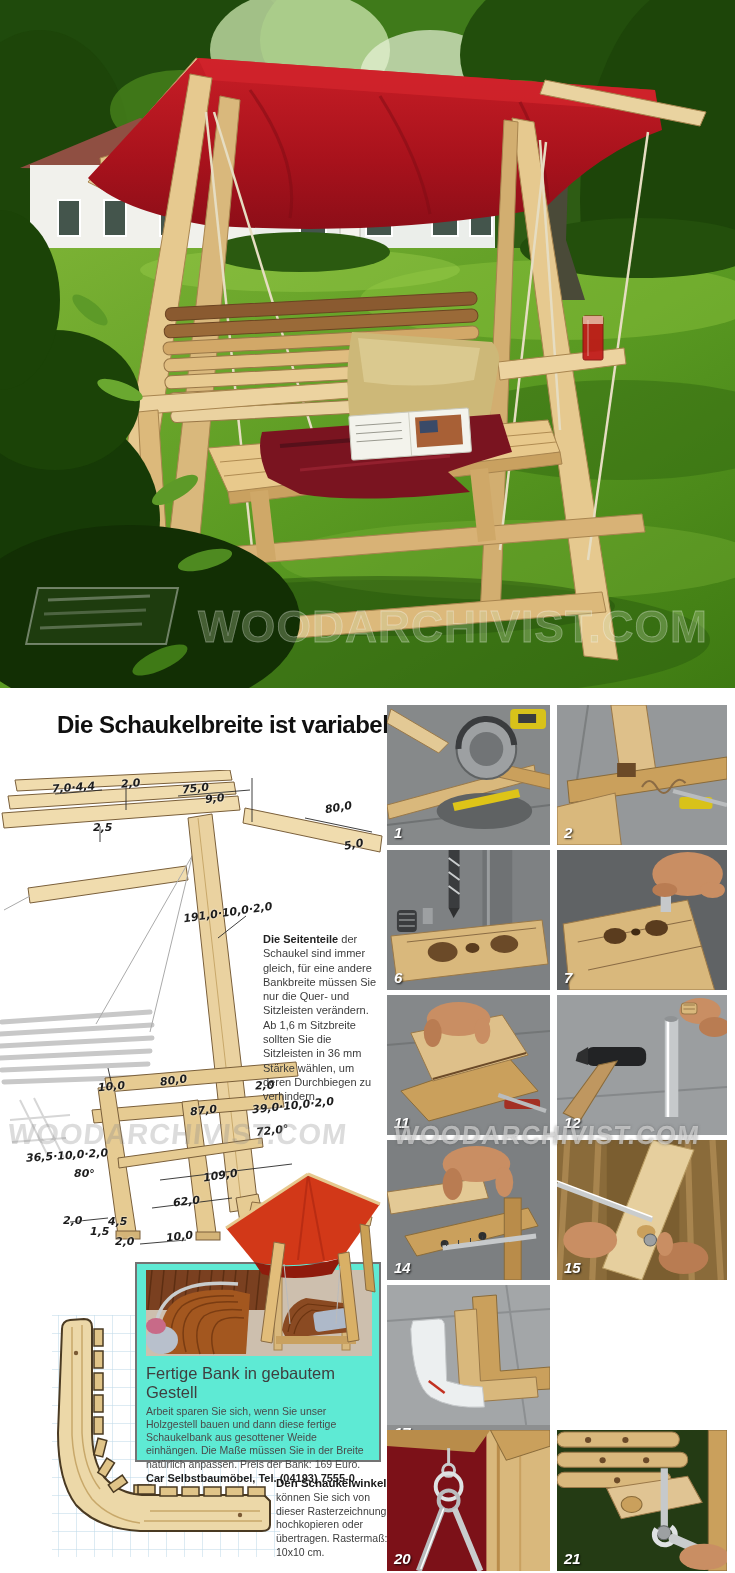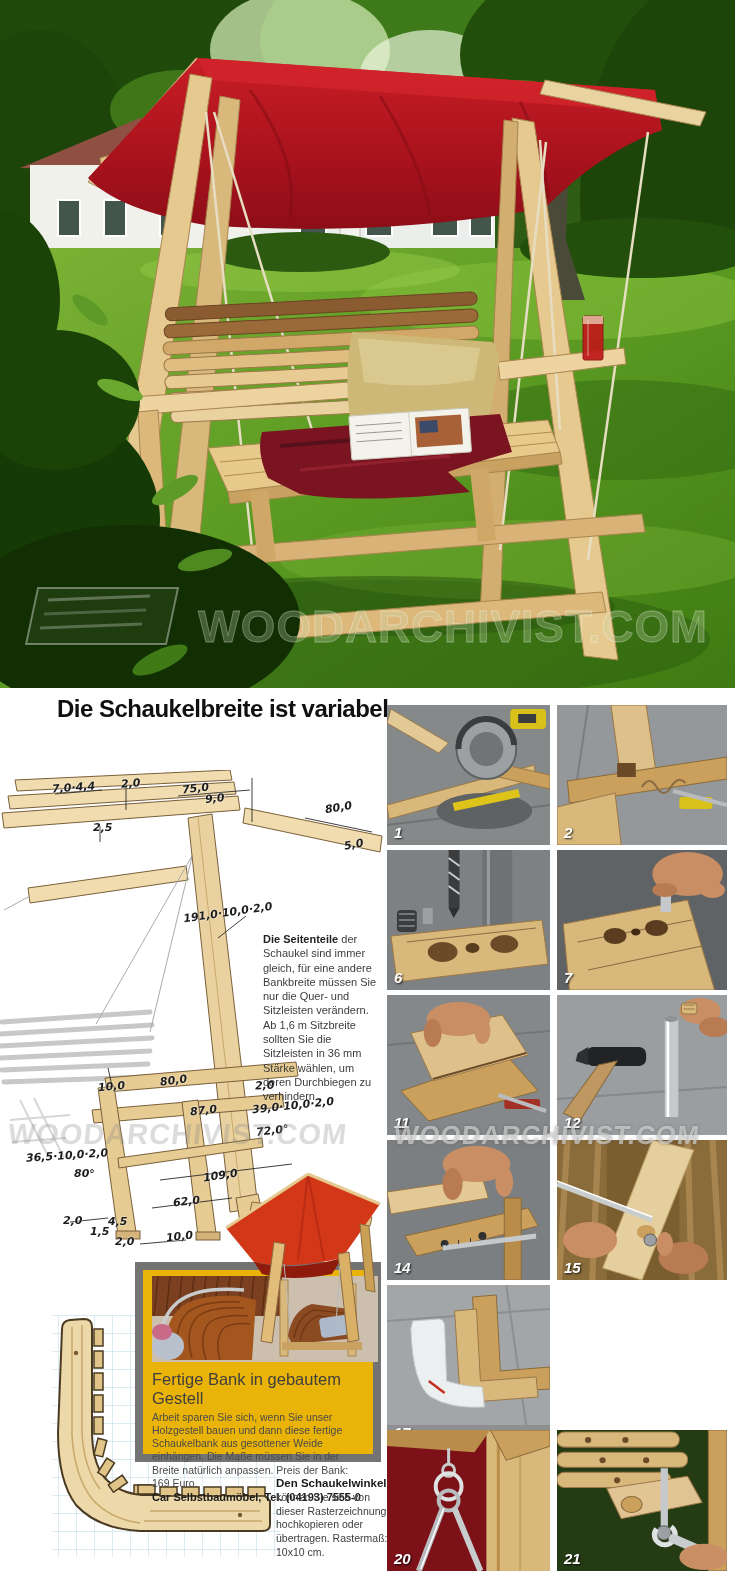--- a/index.html
+++ b/index.html
@@ -4,36 +4,36 @@
 <style>
   html,body{margin:0;padding:0;}
   body{
     width:735px;height:1573px;position:relative;background:#fff;
     font-family:"Liberation Sans",sans-serif;overflow:hidden;
   }
   
   .hero{position:absolute;left:0;top:0;width:735px;height:688px;overflow:hidden;}
   
   .page-title{
-    position:absolute;left:57px;top:695px;margin:0;
+    position:absolute;left:57px;top:711px;margin:0;
     font-size:24px;font-weight:bold;color:#101010;letter-spacing:-0.5px;
   }
   .dim{
     position:absolute;font-family:"DejaVu Sans",sans-serif;font-style:italic;
     font-weight:bold;font-size:11px;color:#1c1c1c;white-space:nowrap;
     text-shadow:0 0 2px #fff;z-index:4;
   }
   .note{
     position:absolute;left:263px;top:932px;width:120px;
     font-size:11px;line-height:1.3;color:#3c3c3c;z-index:4;
   }
   .note b{color:#222;text-align:center;}
   .inset-box{
     position:absolute;left:135px;top:1262px;width:246px;height:200px;
-    border:8px solid #737373;background:#eab308;box-sizing:border-box;padding:6px 9px;
+    border:2px solid #737373;background:#5eead4;box-sizing:border-box;padding:6px 9px;
     z-index:2;
   }
   .inset-box h2{margin:4px 0 3px 0;font-size:16.5px;font-weight:normal;color:#3f3f3f;}
   .inset-box .body{font-size:10.5px;line-height:1.25;color:#4a4a4a;}
   .inset-box .contact{font-size:11px;font-weight:bold;color:#1d1d1d;margin-top:1px;}
   .winkel{
     position:absolute;left:276px;top:1476px;width:112px;
     font-size:10.5px;line-height:1.3;color:#3c3c3c;z-index:3;
   }
   .winkel b{font-size:11.5px;color:#191919;}

